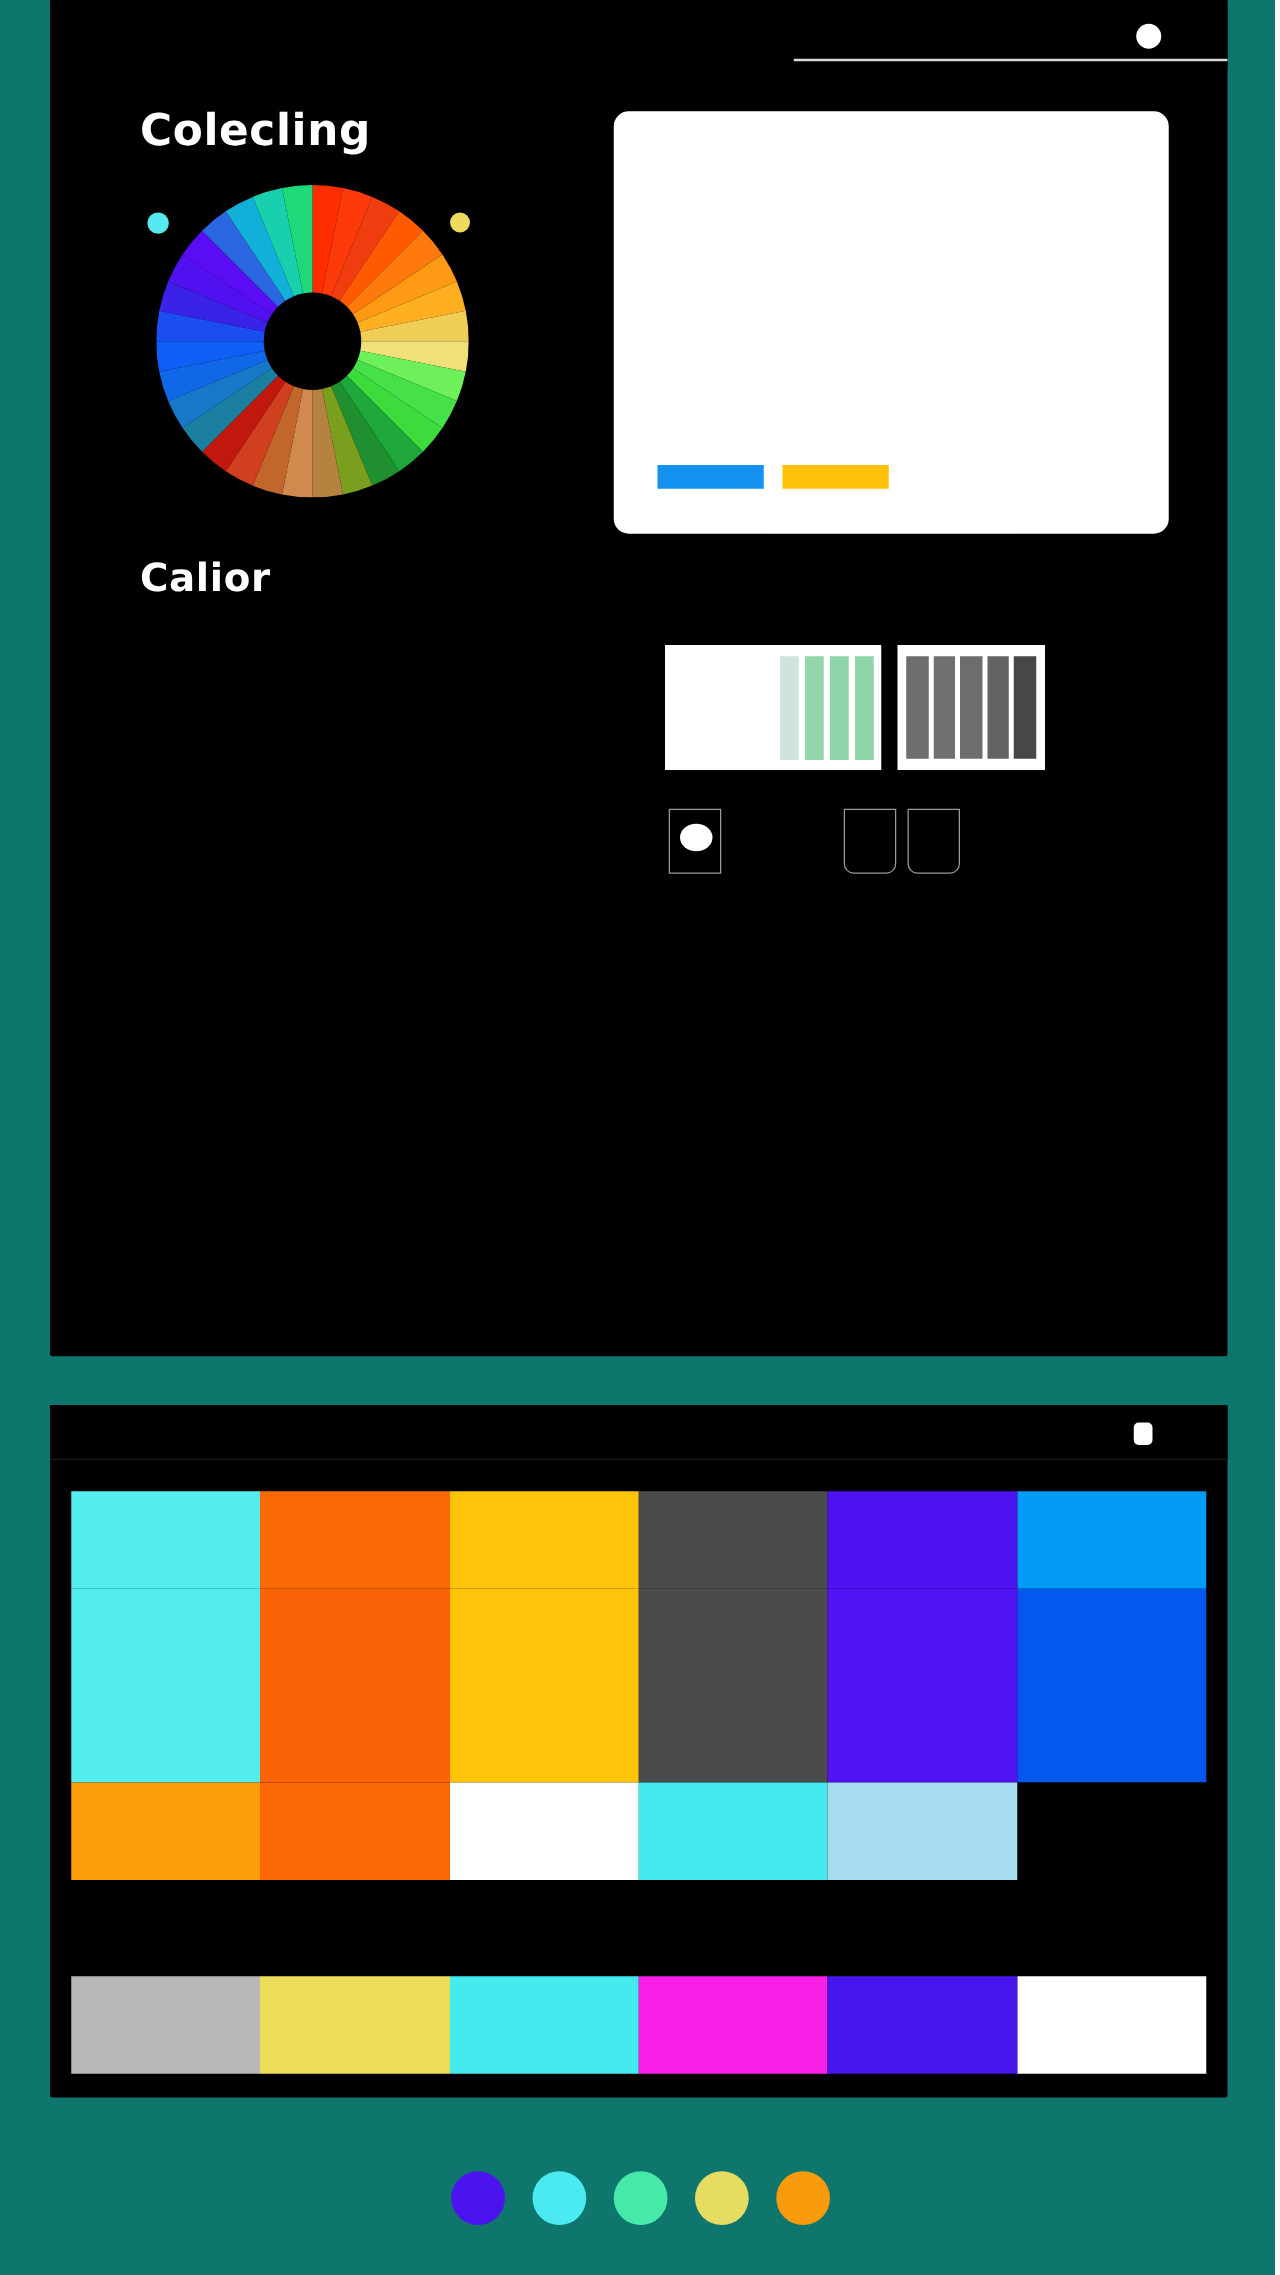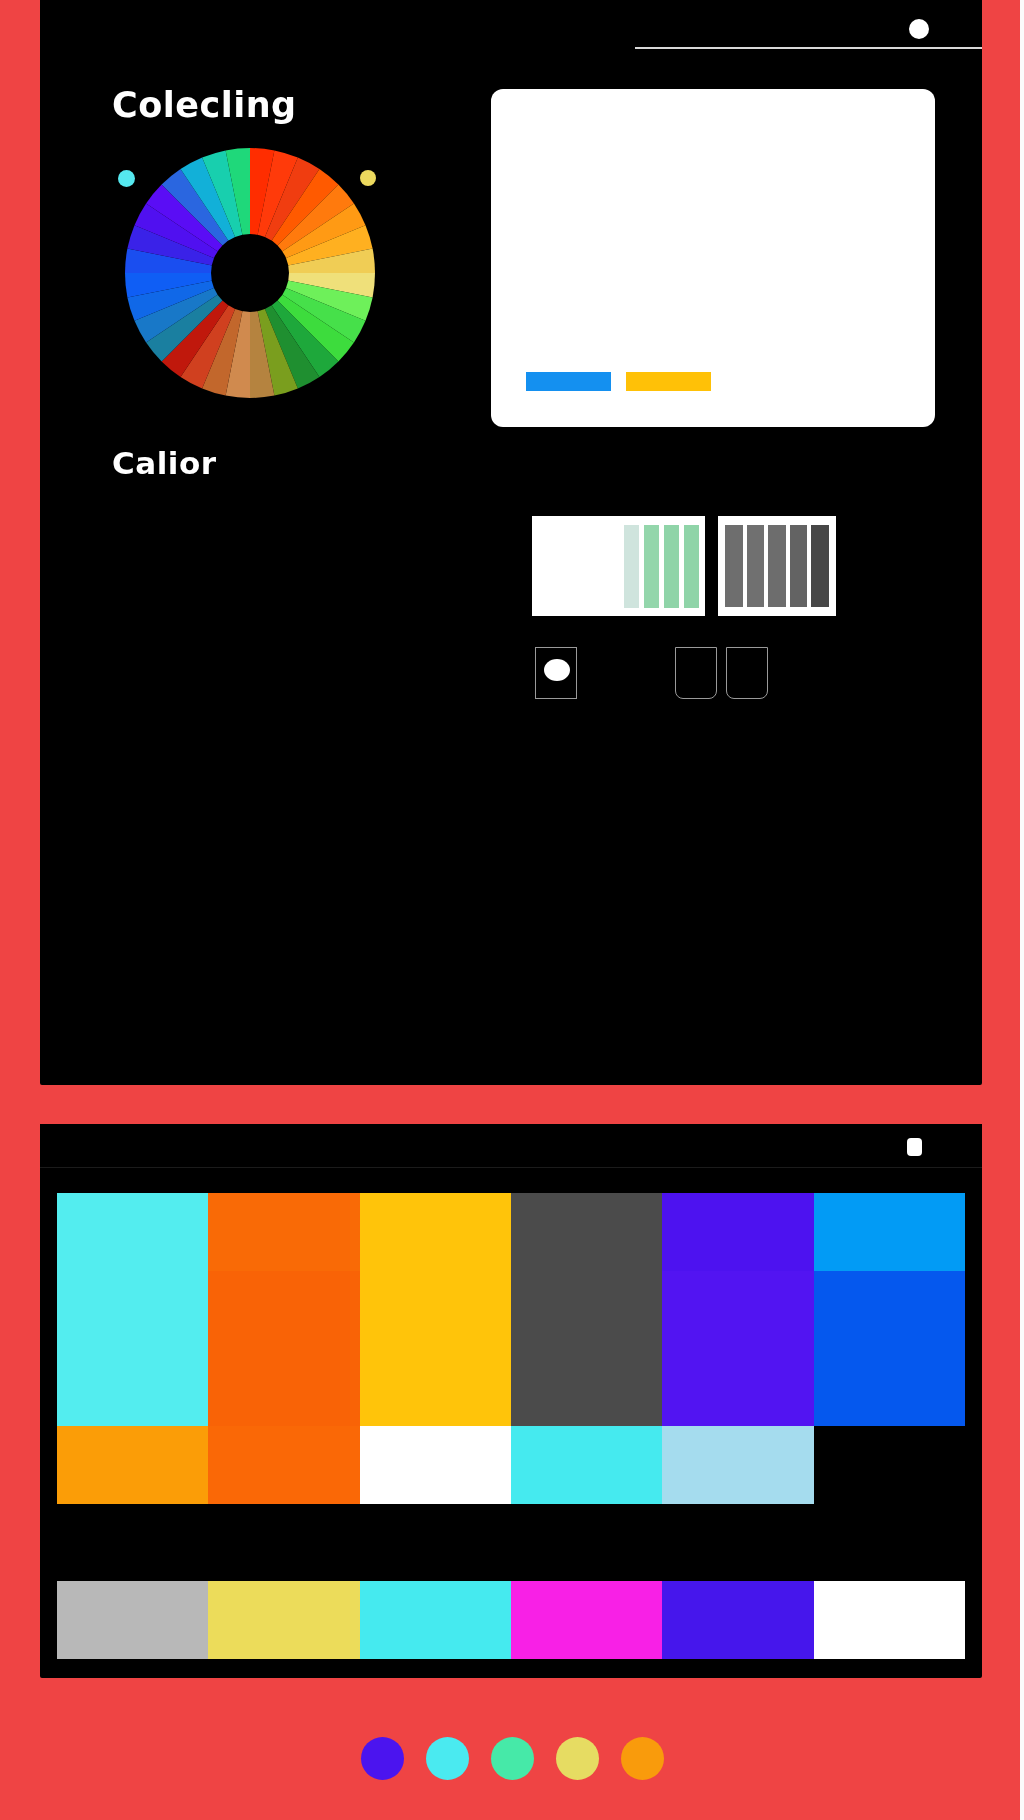--- a/index.html
+++ b/index.html
@@ -2,21 +2,21 @@
 <html><head>
 <meta charset="utf-8">
 <style>
   * { margin:0; padding:0; box-sizing:border-box; }
   html, body {
     width:1024px; height:1820px;
     background:#fbfbfb;
     font-family:"DejaVu Sans", sans-serif;
     overflow:hidden;
   }
-  #root { position:relative; width:1020px; height:1820px; background:#ef4444; }
+  #root { position:relative; width:1020px; height:1820px; background:#0f766e; }
 
   
   .panel-top{
     position:absolute; left:40px; top:0px; width:942px; height:1085px;
     background:#000; border-radius:2px;
   }
   .topbar{
     position:absolute; left:0; top:0; width:100%; height:54px; background:#000;
   }
   .topbar-rule{

